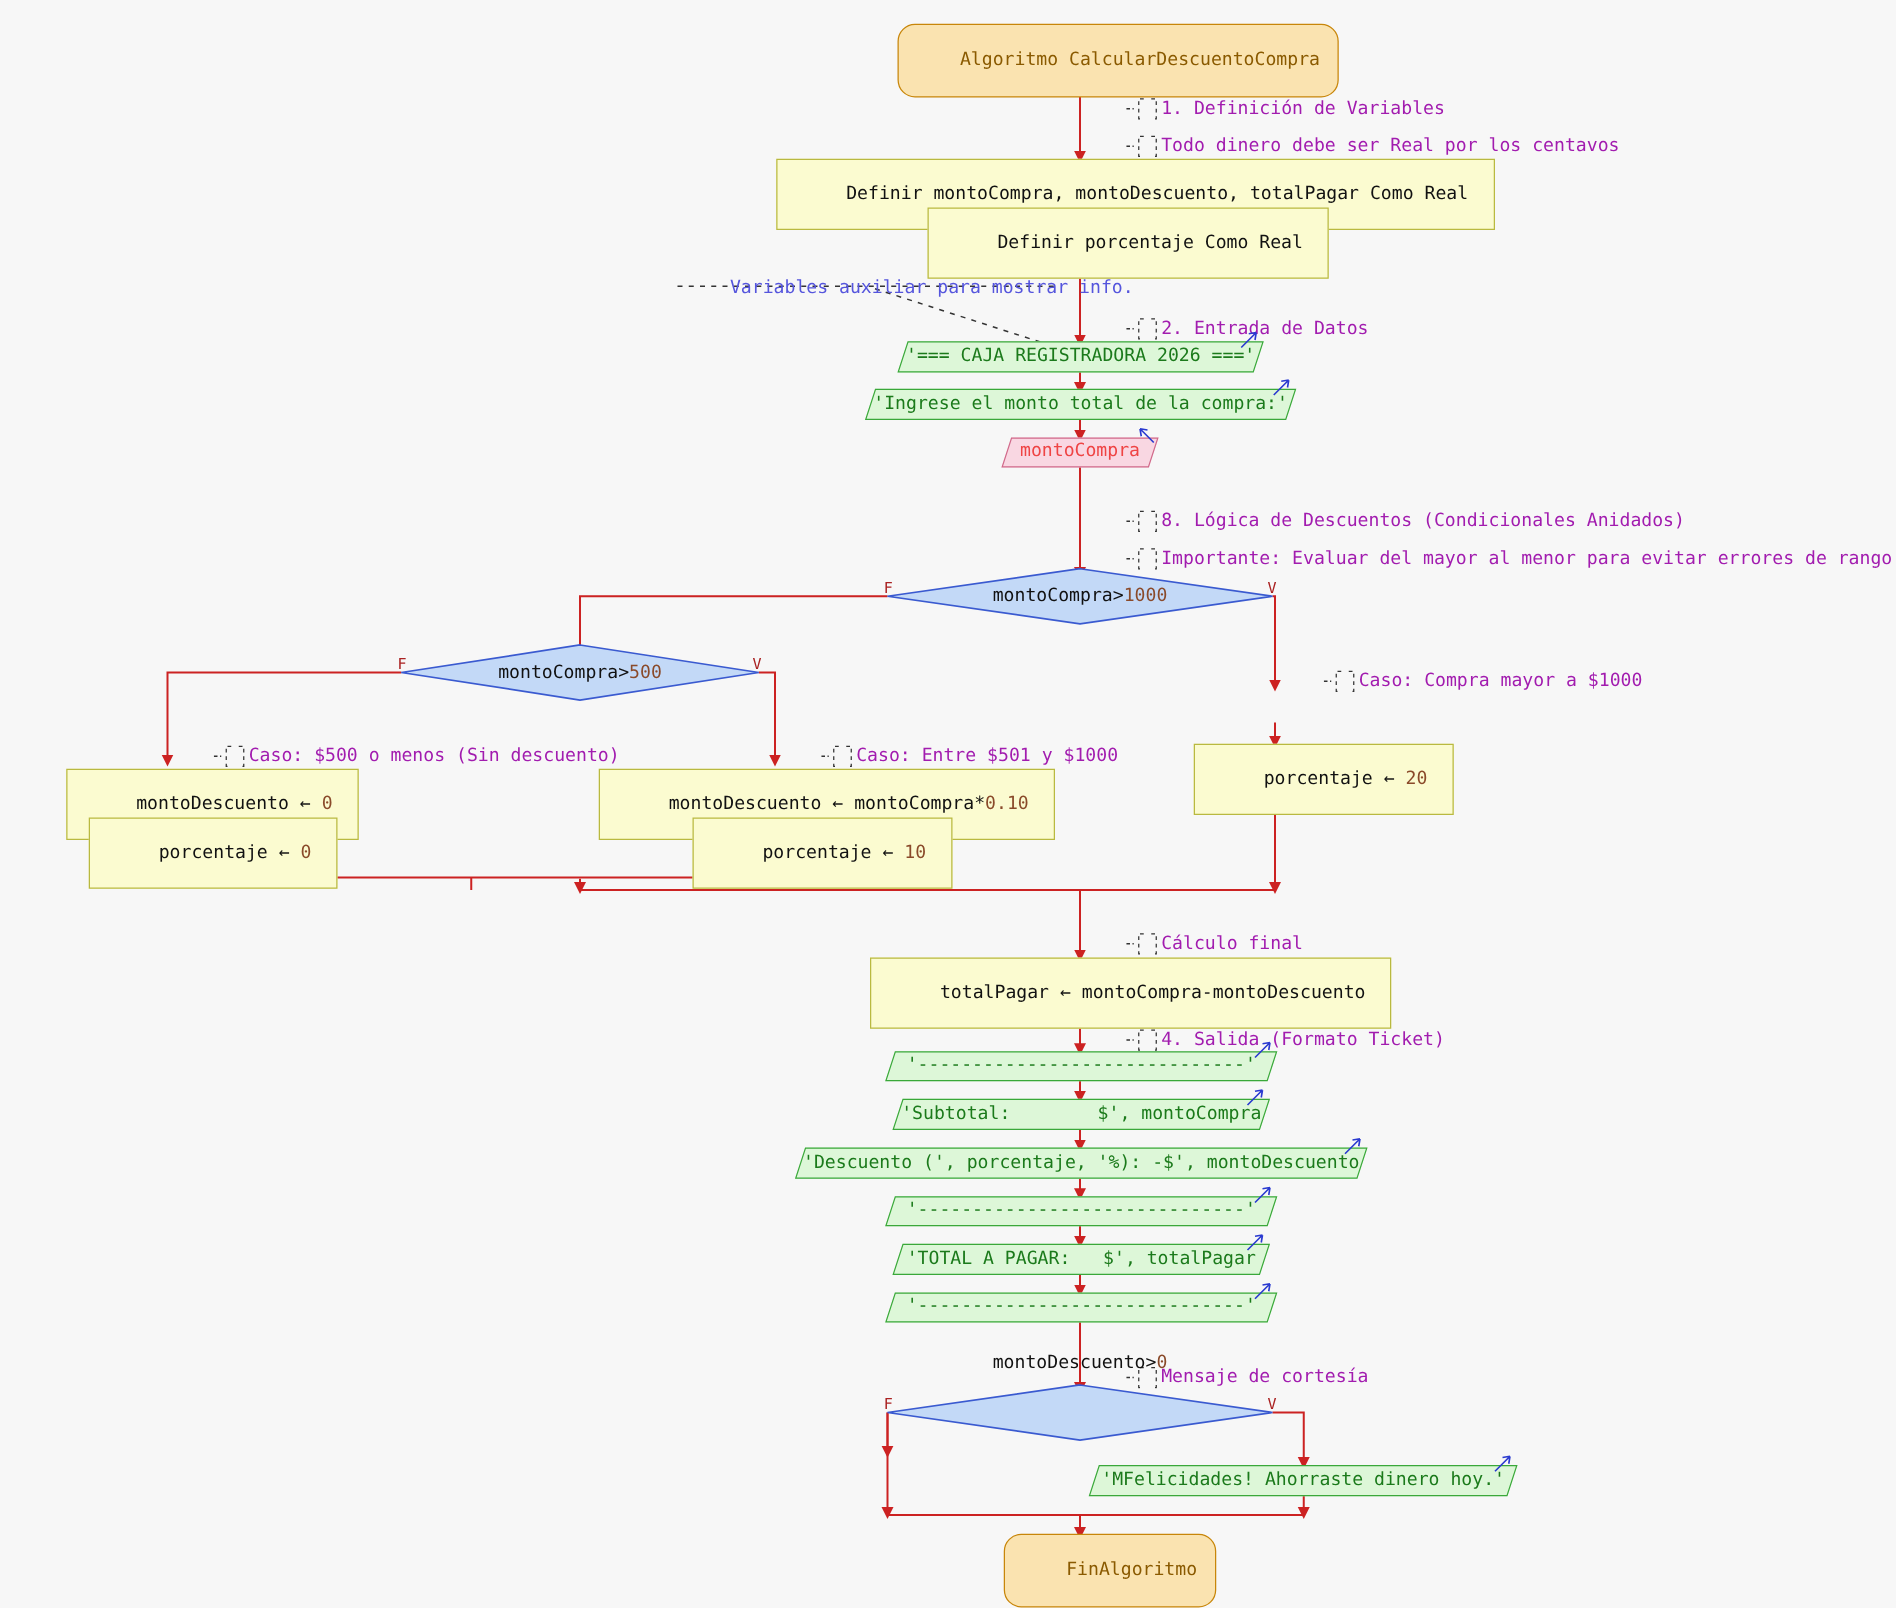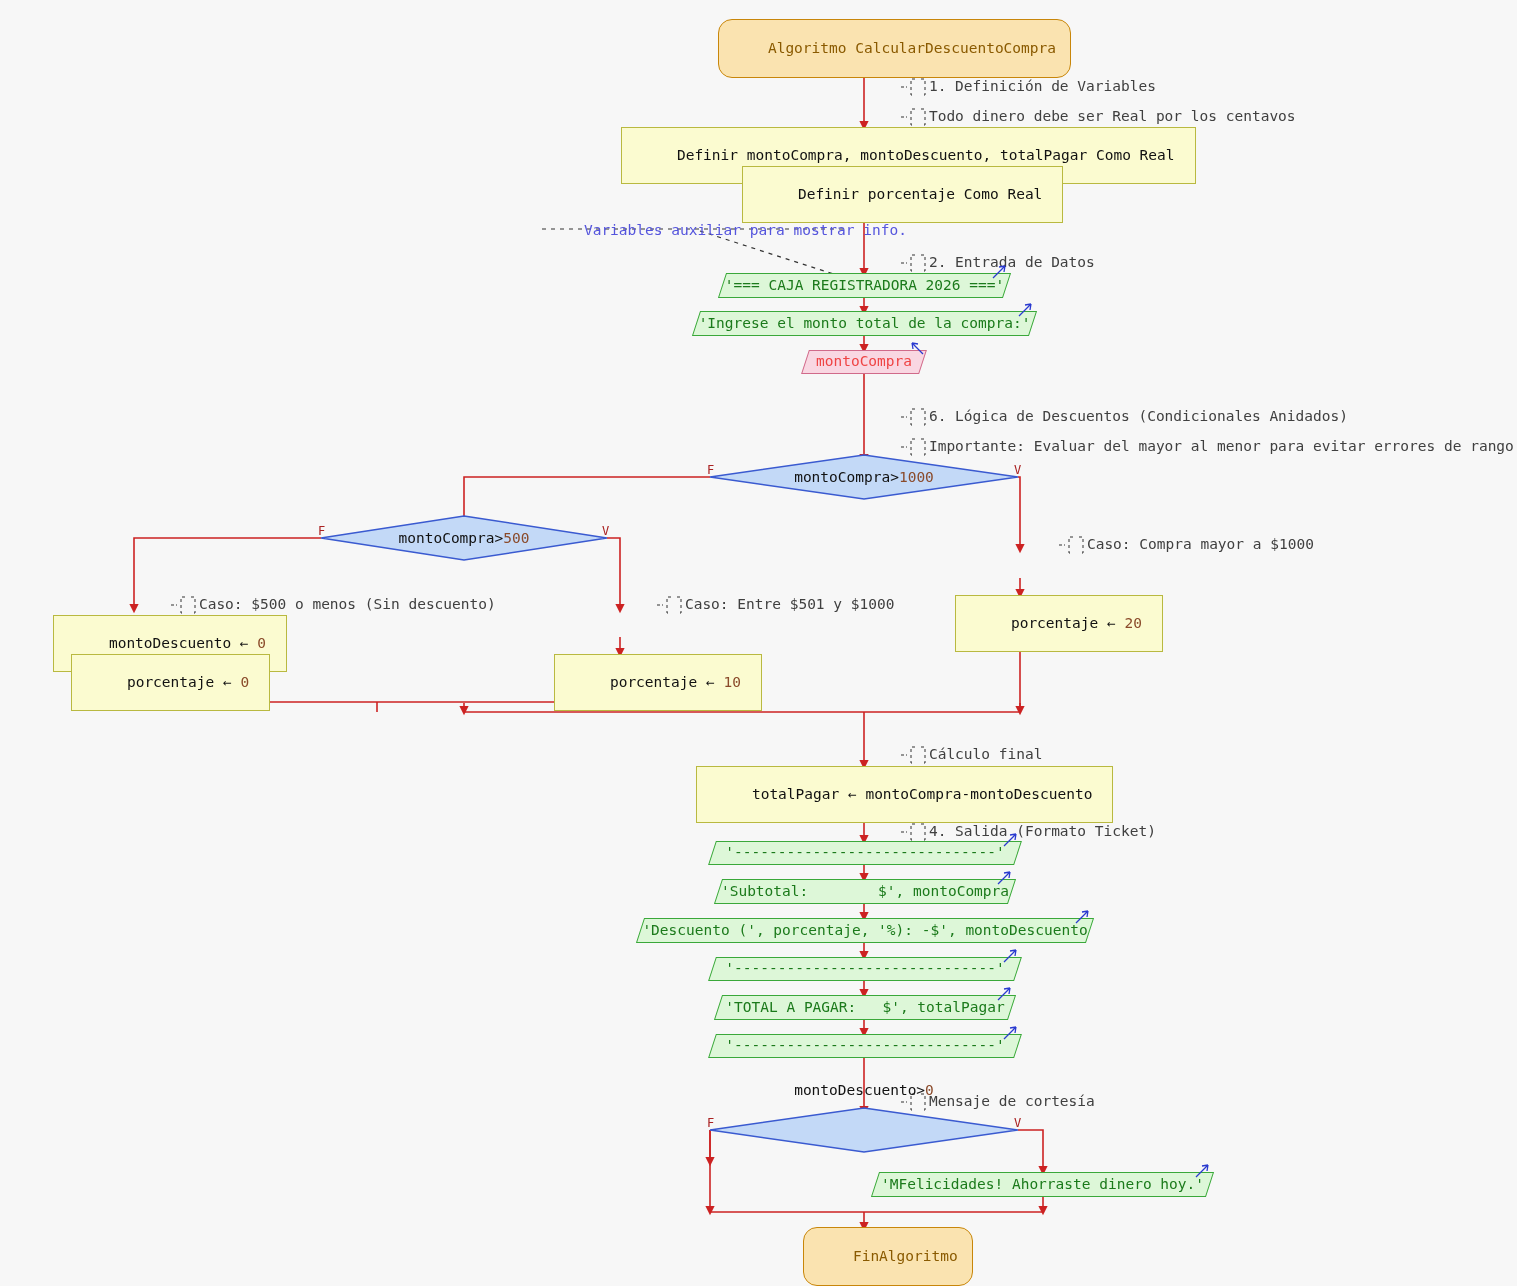--- a/index.html
+++ b/index.html
@@ -49,21 +49,21 @@
   
   .decision{position:absolute;}
   .decision .dtxt{
     position:absolute;left:0;top:0;width:100%;height:100%;
     display:flex;align-items:center;justify-content:center;
     white-space:pre;font-size:14.5px;color:#111;
   }
   .decision .dtxt .num{color:#8a4a2a;}
 
   
-  .note{position:absolute;white-space:pre;font-size:14.5px;color:#404040;}
+  .note{position:absolute;white-space:pre;font-size:14.5px;color:#a21caf;}
   .note .mk{display:inline-block;vertical-align:middle;}
   .branchlabel{position:absolute;font-size:12px;color:#aa2222;white-space:pre;}
 
   .noteline{position:absolute;white-space:pre;font-size:14.5px;color:#5555dd;}
 </style>
 </head>
 <body>
 
 <div id="canvas">
 
@@ -205,21 +205,21 @@
     <div class="txt">montoCompra</div>
     <svg class="tip" width="18" height="18" style="position:absolute;right:-4px;top:-10px;">
       <path d="M14,14 L3,3 M3,3 L9,4 M3,3 L4,9" stroke="#2a3ad0" stroke-width="1.3" fill="none"></path>
     </svg>
   </div>
 
   <div class="note" style="left:866px;top:392px;">
     <svg class="mk" width="28" height="18">
       <path d="M0,9 L6,9" stroke="#333" stroke-width="1.2" stroke-dasharray="3 2"></path>
       <path d="M14,1 L10,1 L10,17 L14,17 M20,1 L24,1 L24,17 L20,17" stroke="#333" stroke-width="1" fill="none" stroke-dasharray="3 3"></path>
-    </svg><span>6. Lógica de Descuentos (Condicionales Anidados)</span>
+    </svg><span>8. Lógica de Descuentos (Condicionales Anidados)</span>
   </div>
 
   <div class="note" style="left:866px;top:422px;">
     <svg class="mk" width="28" height="18">
       <path d="M0,9 L6,9" stroke="#333" stroke-width="1.2" stroke-dasharray="3 2"></path>
       <path d="M14,1 L10,1 L10,17 L14,17 M20,1 L24,1 L24,17 L20,17" stroke="#333" stroke-width="1" fill="none" stroke-dasharray="3 3"></path>
     </svg><span>Importante: Evaluar del mayor al menor para evitar errores de rango</span>
   </div>
 
   <div class="decision" style="left:710px;top:455px;width:308px;height:44px;">
@@ -261,20 +261,23 @@
   </div>
 
   <div class="node process" style="left:53px;top:615px;">
     <span>montoDescuento ← </span><span class="num">0</span>
   </div>
 
   <div class="node process" style="left:71px;top:654px;">
     <span>porcentaje ← </span><span class="num">0</span>
   </div>
 
+  <div class="node process" style="left:479px;top:615px;">
+    <span>montoDescuento ← montoCompra*</span><span class="num">0.10</span>
+  </div>
 
   <div class="node process" style="left:554px;top:654px;">
     <span>porcentaje ← </span><span class="num">10</span>
   </div>
 
   <div class="note" style="left:866px;top:730px;">
     <svg class="mk" width="28" height="18">
       <path d="M0,9 L6,9" stroke="#333" stroke-width="1.2" stroke-dasharray="3 2"></path>
       <path d="M14,1 L10,1 L10,17 L14,17 M20,1 L24,1 L24,17 L20,17" stroke="#333" stroke-width="1" fill="none" stroke-dasharray="3 3"></path>
     </svg><span>Cálculo final</span>

